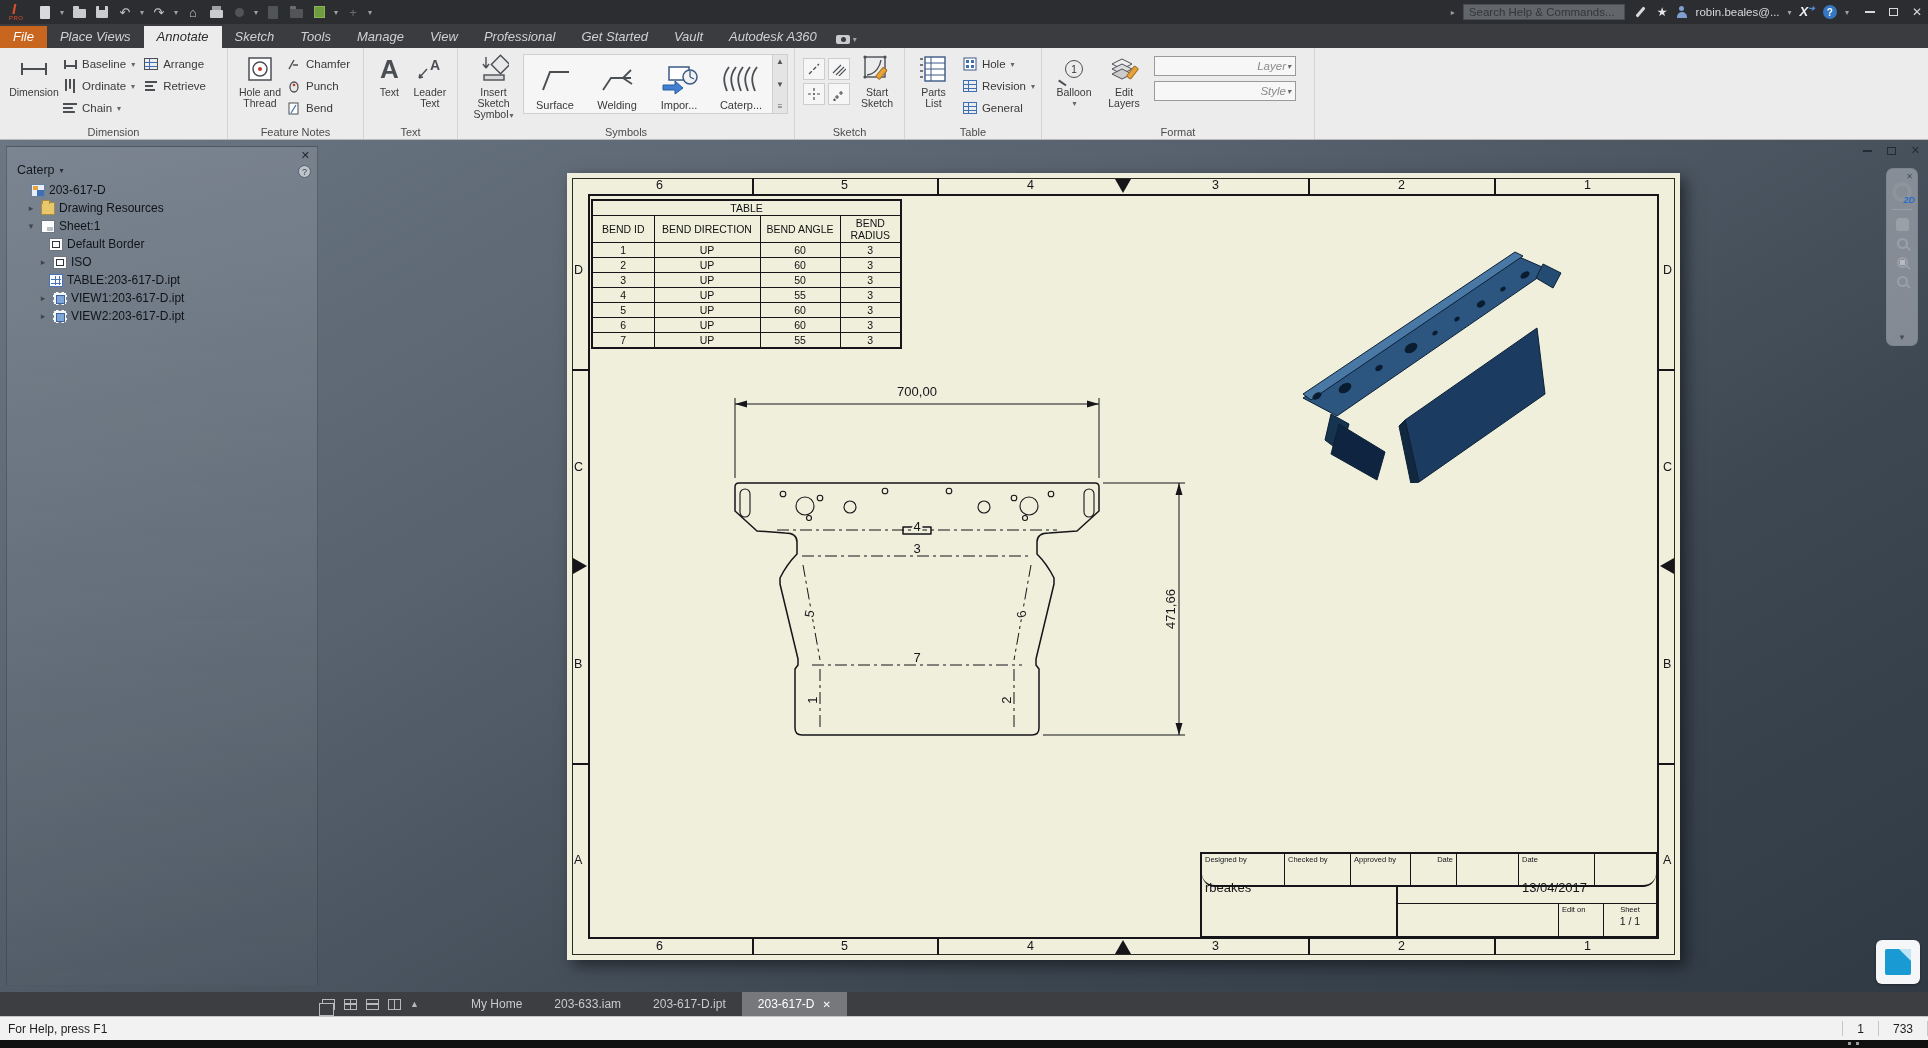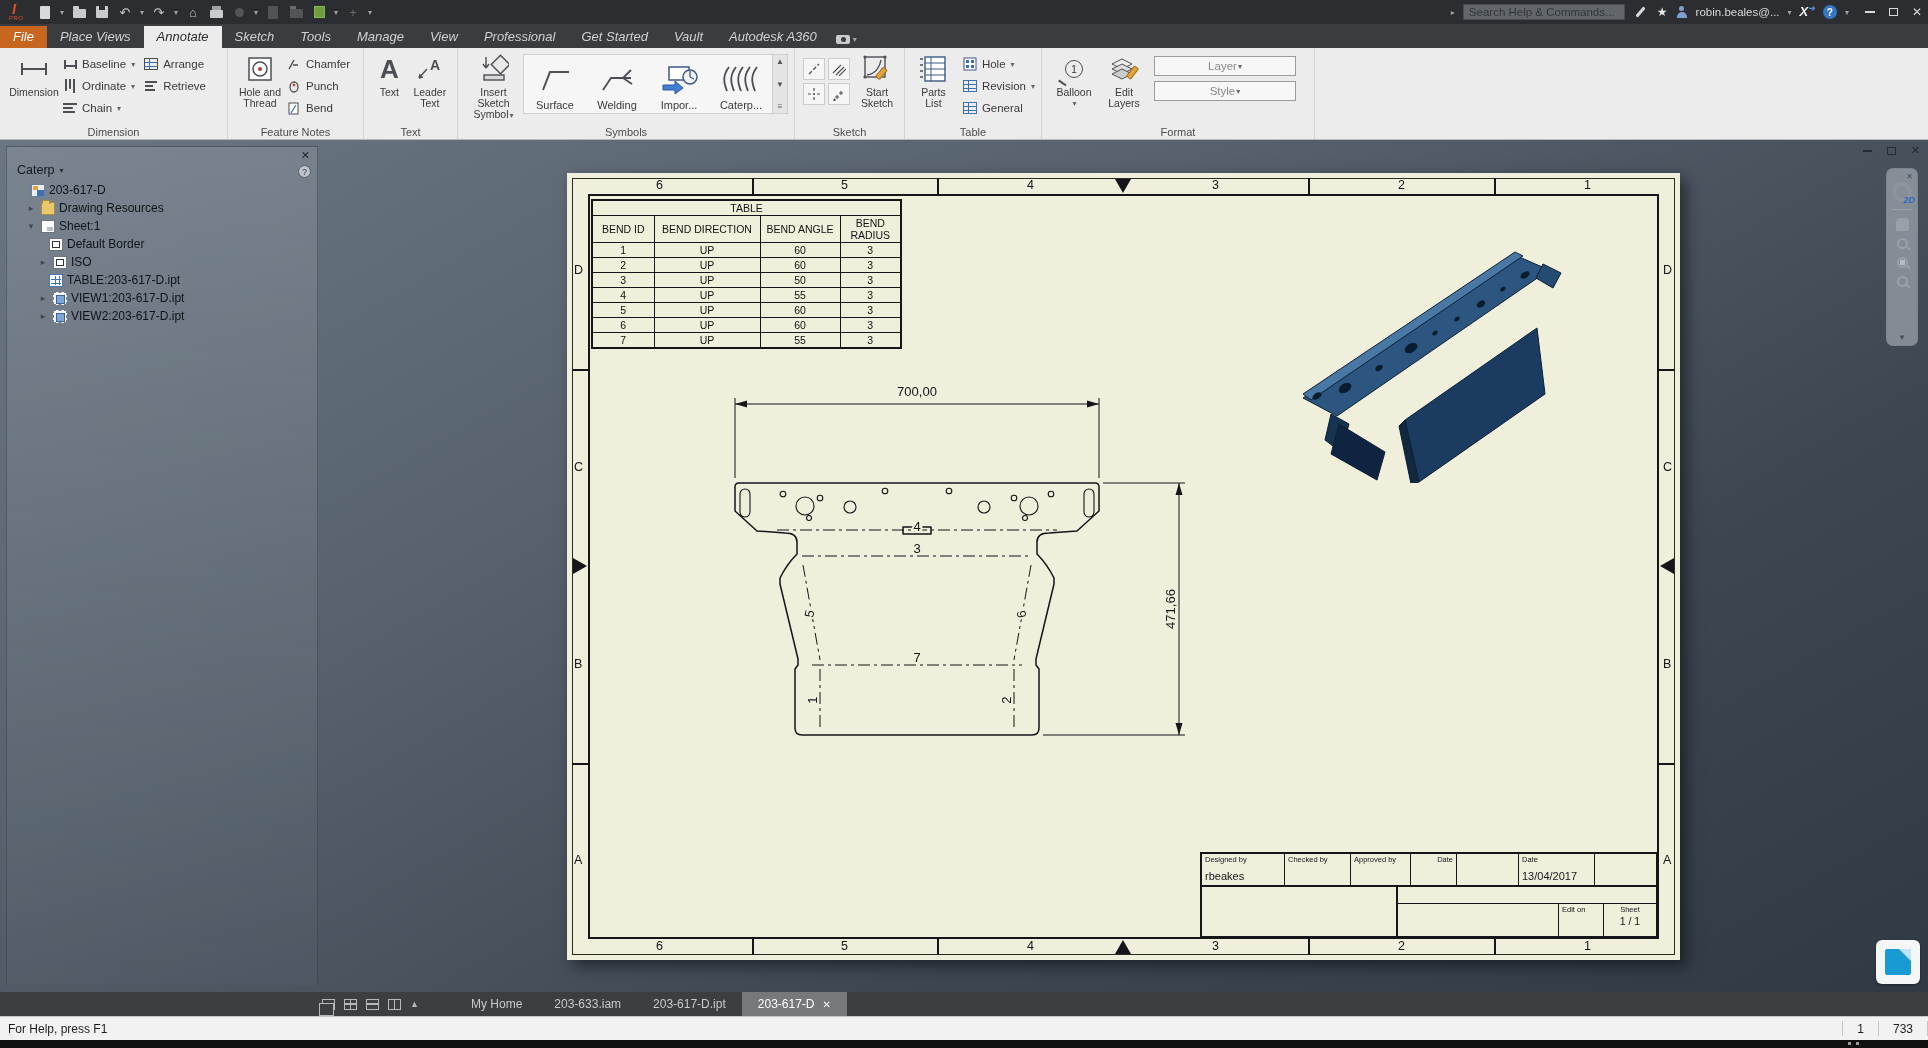--- a/index.html
+++ b/index.html
@@ -68,21 +68,21 @@
   .gal-item { width:62px; display:flex; flex-direction:column; align-items:center; justify-content:space-between; padding:4px 2px 2px; font-size:11px; }
   .gal-item .gic { height:40px; display:flex; align-items:center; justify-content:center; }
   .gal-scroll { width:15px; border-left:1px solid #cfcfcf; display:flex; flex-direction:column; align-items:center; justify-content:space-between; background:#e4e4e4; font-size:8px; color:#555; padding:2px 0; }
 
   
   .minigrid { display:grid; grid-template-columns:22px 22px; grid-template-rows:22px 22px; gap:3px; margin:6px 6px 0 2px; }
   .minigrid .mg { border:1px solid #cdcdcd; background:#f6f6f6; display:flex; align-items:center; justify-content:center; }
 
   
   .fmt-dd-col { display:flex; flex-direction:column; gap:5px; margin-left:6px; padding-top:4px; }
-  .fmt-dd { width:142px; height:20px; border:1px solid #9b9b9b; background:#f7f7f7; display:flex; align-items:center; justify-content:center; padding:0 4px; font-size:11.5px; color:#8a8a8a; }
+  .fmt-dd { width:142px; height:20px; border:1px solid #9b9b9b; background:#f7f7f7; display:flex; align-items:center; justify-content:flex-end; padding:0 4px; font-size:11.5px; color:#8a8a8a; font-style:italic; }
 
   
   .canvas { position:absolute; left:0; top:140px; width:1928px; height:852px; background:linear-gradient(150deg,#6b7683 0%, #57626e 35%, #3d4752 70%, #303a45 100%); overflow:hidden; }
   .doc-win-btns { position:absolute; right:8px; top:4px; display:flex; gap:15px; align-items:center; z-index:6; }
   .dwb { color:#222b36; font-size:11px; }
   .dwb-min { width:9px; height:2px; background:#222b36; }
   .dwb-max { width:9px; height:8px; border:1.5px solid #222b36; }
 
   
   .browser { position:absolute; left:6px; top:6px; width:312px; height:840px; background:linear-gradient(180deg, rgba(160,168,178,.30), rgba(90,100,112,.18)); border:1px solid rgba(50,56,64,.45); z-index:5; }
@@ -120,23 +120,23 @@
   .inner-frame { position:absolute; inset:21px; border:2px solid #15151a; pointer-events:none; }
   .zt { position:absolute; width:2px; height:17px; background:#15151a; }
   .zl { position:absolute; width:17px; height:2px; background:#15151a; }
   .zone-num { position:absolute; width:185px; text-align:center; font-size:12.5px; }
   .zone-letter { position:absolute; font-size:12.5px; }
   .cm { position:absolute; width:0; height:0; }
   .bend-table { position:absolute; left:24px; top:26px; border-collapse:collapse; font-size:10.5px; color:#111; }
   .bend-table td, .bend-table th { border:1px solid #15151a; text-align:center; font-weight:normal; padding:1px 5px; height:15px; }
   .bend-table { border:2px solid #15151a; }
   .tblock { position:absolute; left:633px; top:679px; width:458px; height:86px; border:2px solid #15151a; font-size:7.5px; }
-  .tb-row1 { height:33px; border-bottom:2px solid #15151a; display:flex; }
+  .tb-row1 { height:33px; border-bottom:2px solid #15151a; display:flex;border-radius:13px; }
   .tb-c { border-right:1px solid #15151a; padding:1px 3px; position:relative; }
-  .tb-c .val { font-size:11px; margin-top:6px; }
+  .tb-c .val { font-size:13px; margin-top:16px; }
   .tb-row2 { display:flex; height:49px; }
   .tb-left { width:196px; border-right:2px solid #15151a; }
   .tb-rcol { flex:1; display:flex; flex-direction:column; }
   .tb-band { height:17px; border-bottom:1px solid #15151a; }
   .tb-brow { flex:1; display:flex; }
   .tb-sheetcell { text-align:center; }
   .tb-sheetcell .val { font-size:10.5px; margin-top:1px; }
 
   
   .navbar { position:absolute; right:10px; top:28px; width:32px; height:178px; background:rgba(205,210,216,.48); border:1px solid rgba(120,128,138,.6); border-radius:7px; display:flex; flex-direction:column; align-items:center; padding:3px 0; z-index:6; }

